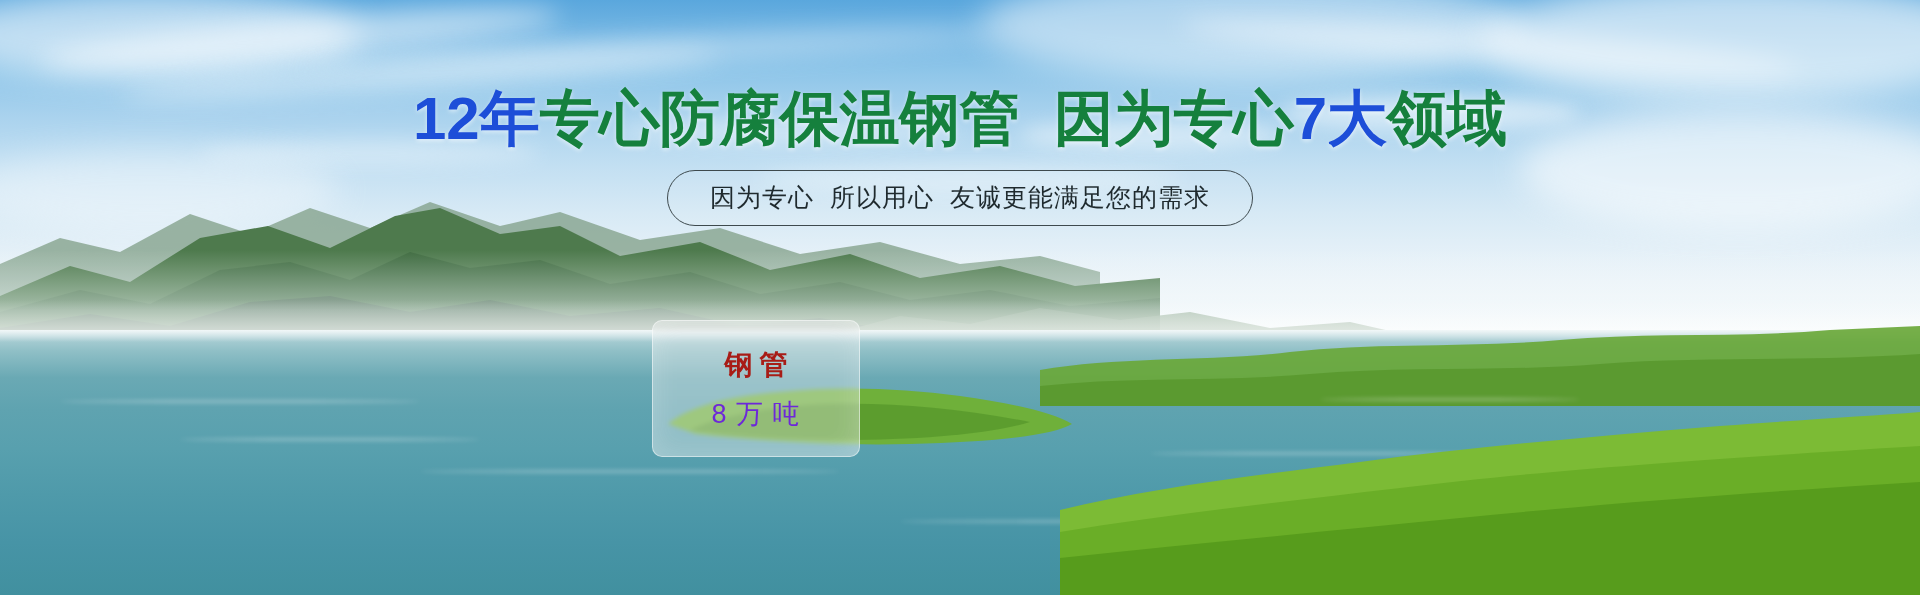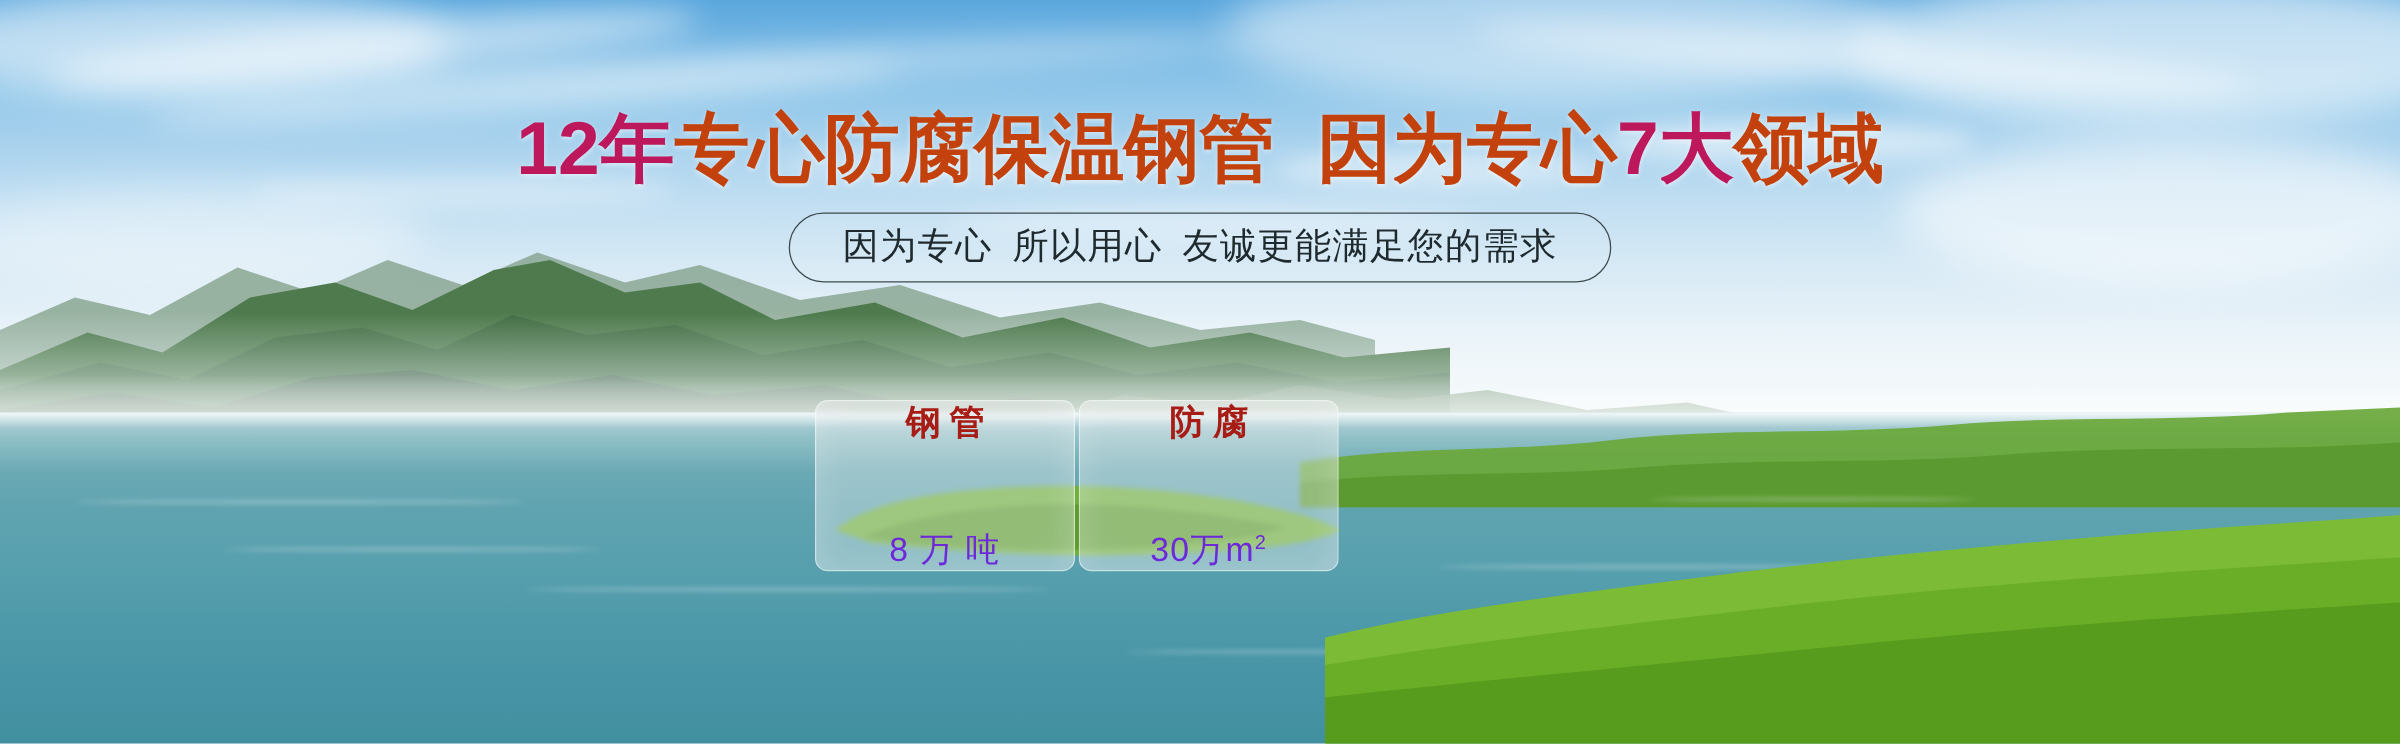--- a/index.html
+++ b/index.html
@@ -67,51 +67,51 @@
 
   
   .headline{
     position:absolute;left:0;top:86px;width:1920px;
     text-align:center;
     font-size:60px;line-height:66px;font-weight:bold;
     letter-spacing:0px;white-space:nowrap;
     font-family:"Liberation Sans","DejaVu Sans",sans-serif;
     text-shadow:0 2px 4px rgba(255,255,255,.55);
   }
-  .hl-red{color:#be185d;}
-  .hl-dark{color:#c2410c;font-family:Liberation Serif, serif;}
+  .hl-red{color:#1d4ed8;}
+  .hl-dark{color:#15803d;font-family:Liberation Serif, serif;}
   .hl-gap{display:inline-block;width:34px;}
 
   
   .pill{
     position:absolute;left:50%;transform:translateX(-50%);
     top:170px;
     padding:9px 42px 11px 42px;
     border:1.5px solid #3e4a4e;
     border-radius:30px;
-    font-size:29px;line-height:34px;
+    font-size:25px;line-height:34px;
     color:#1f2a2e;white-space:nowrap;
     letter-spacing:1px;
     background:rgba(255,255,255,0.06);
   }
   .pill .sp{display:inline-block;width:16px;}
 
   
   .cards{
     position:absolute;left:652px;top:320px;
     display:flex;gap:3px;
   }
   .card{
     width:206px;height:135px;
     border-radius:10px;
     border:1px solid rgba(255,255,255,.55);
     background:rgba(236,240,238,.38);
     backdrop-filter:blur(2px);
     display:flex;flex-direction:column;
-    align-items:center;justify-content:space-between;
+    align-items:center;justify-content:center;
     box-shadow:inset 0 0 28px rgba(255,255,255,.22);
   }
   .card-label{
     font-size:28px;line-height:34px;font-weight:bold;
     color:#a81c16;letter-spacing:7px;text-indent:7px;
     margin-bottom:16px;
   }
   .card-value{
     font-size:27px;line-height:32px;
     color:#6d28d9;letter-spacing:1px;
@@ -213,23 +213,17 @@
   <div class="cards">
 
     <div class="card">
       <div class="card-label">钢管</div>
       <div class="card-value">
         <span>8</span>
         <span>万 吨</span>
       </div>
     </div>
 
-    <div class="card">
-      <div class="card-label">防腐</div>
-      <div class="card-value">
-        <span>30</span><span>万m</span><sup>2</sup>
-      </div>
-    </div>
 
 
   </div>
 
 </div>
 
 </body></html>

